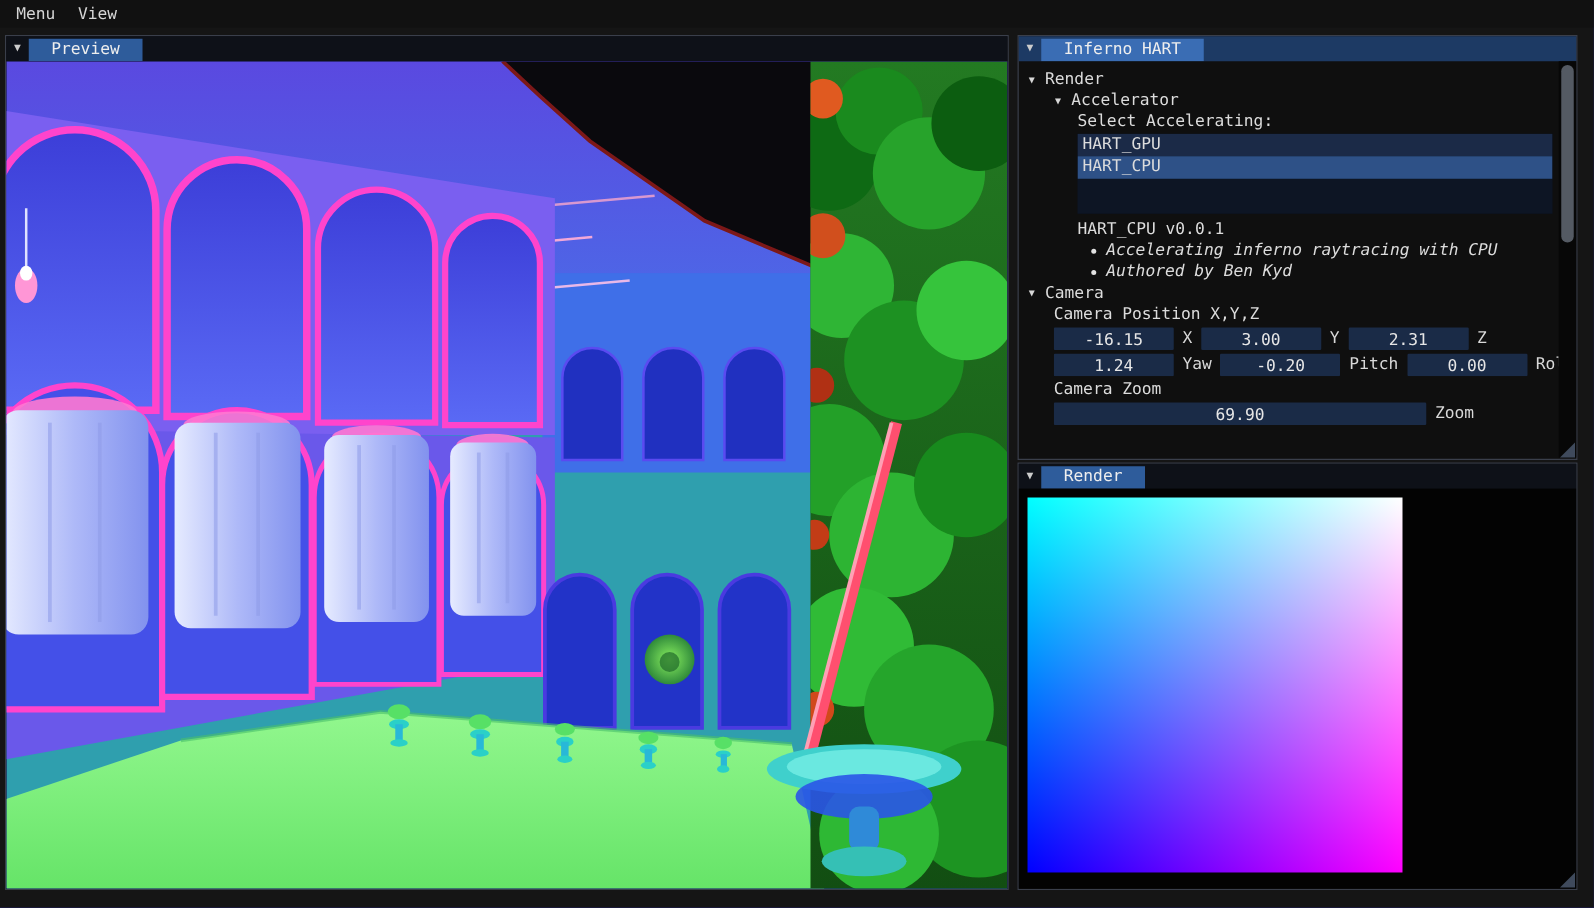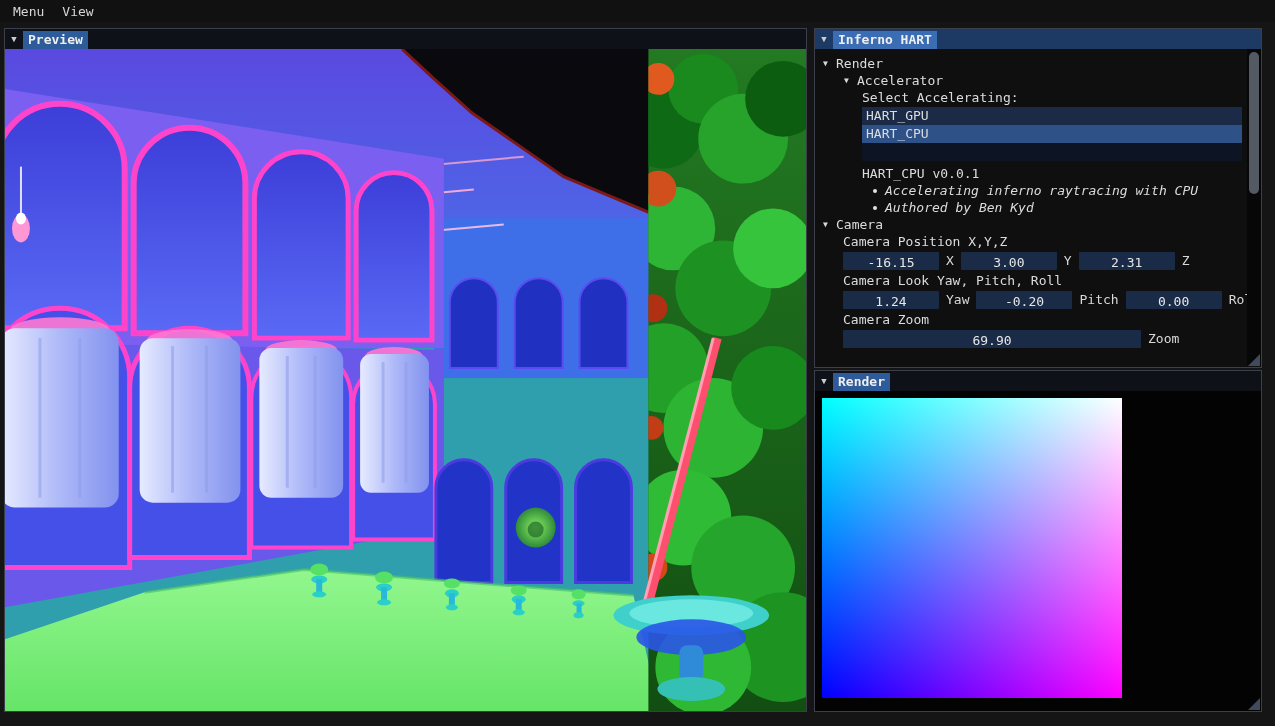--- a/index.html
+++ b/index.html
@@ -28,22 +28,22 @@
     height:20px; display:flex; align-items:center;
     background:#0e1118; overflow:hidden;
   }
   .title-bar.active-bar { background:#1d3a64; }
   .collapse-icon {
     width:18px; text-align:center; font-size:9px; color:#cccccc; flex:0 0 18px;
     cursor:pointer;
   }
   .title-tab {
     background:#2e5c9b; color:#eeeeee;
-    height:18px; line-height:17px; padding:0 5px; margin-top:1px;
-    white-space:nowrap; cursor:pointer;font-weight:bold;
+    height:18px; line-height:17px; padding:0 18px; margin-top:1px;
+    white-space:nowrap; cursor:pointer;
   }
   .active-bar .title-tab { background:#3a6db4; }
 
   .preview-window  { left:4px;   top:28px;  width:803px; height:684px; }
   .inspector-window{ left:814px; top:28px;  width:448px; height:340px; }
   .render-window   { left:814px; top:370px; width:448px; height:342px; }
 
   .preview-viewport {
     position:absolute; top:20px; left:0; right:0; bottom:0;
     overflow:hidden; background:#202060; cursor:crosshair;
@@ -60,21 +60,21 @@
   .ind-accel   { margin-left:21px; }
   .ind-achild  { margin-left:39px; }
   .ind-cchild  { margin-left:20px; }
 
   .imgui-button {
     display:inline-block; background:#2a4d80; color:#ececec;
     height:17px; line-height:16px; padding:0 5px; margin:1px 0 2px 39px;
     cursor:pointer; border-radius:1px; white-space:nowrap;
   }
   .listbox {
-    margin:1px 0 4px 39px; width:380px; height:54px;
+    margin:1px 0 4px 39px; width:380px; height:64px;
     background:#0d1524; overflow:hidden; cursor:pointer;
   }
   .list-row { height:18px; line-height:18px; padding-left:4px; background:#1b2a47; }
   .list-row.selected { background:#2e5187; }
 
   .bullet-row { height:17px; display:flex; align-items:center;font-style:italic; }
   .bullet {
     width:4px; height:4px; border-radius:50%; background:#e2e2e2;
     margin:0 8px 0 11px; flex:0 0 4px;
   }
@@ -364,23 +364,20 @@
         <div class="drag-field">
           <span>3.00</span>
         </div>
         <span class="field-label">Y</span>
         <div class="drag-field">
           <span>2.31</span>
         </div>
         <span class="field-label">Z</span>
       </div>
 
-      <div class="t-row ind-cchild">
-        <span>Camera Look Yaw, Pitch, Roll</span>
-      </div>
 
       <div class="field-row">
         <div class="drag-field">
           <span>1.24</span>
         </div>
         <span class="field-label">Yaw</span>
         <div class="drag-field">
           <span>-0.20</span>
         </div>
         <span class="field-label">Pitch</span>

